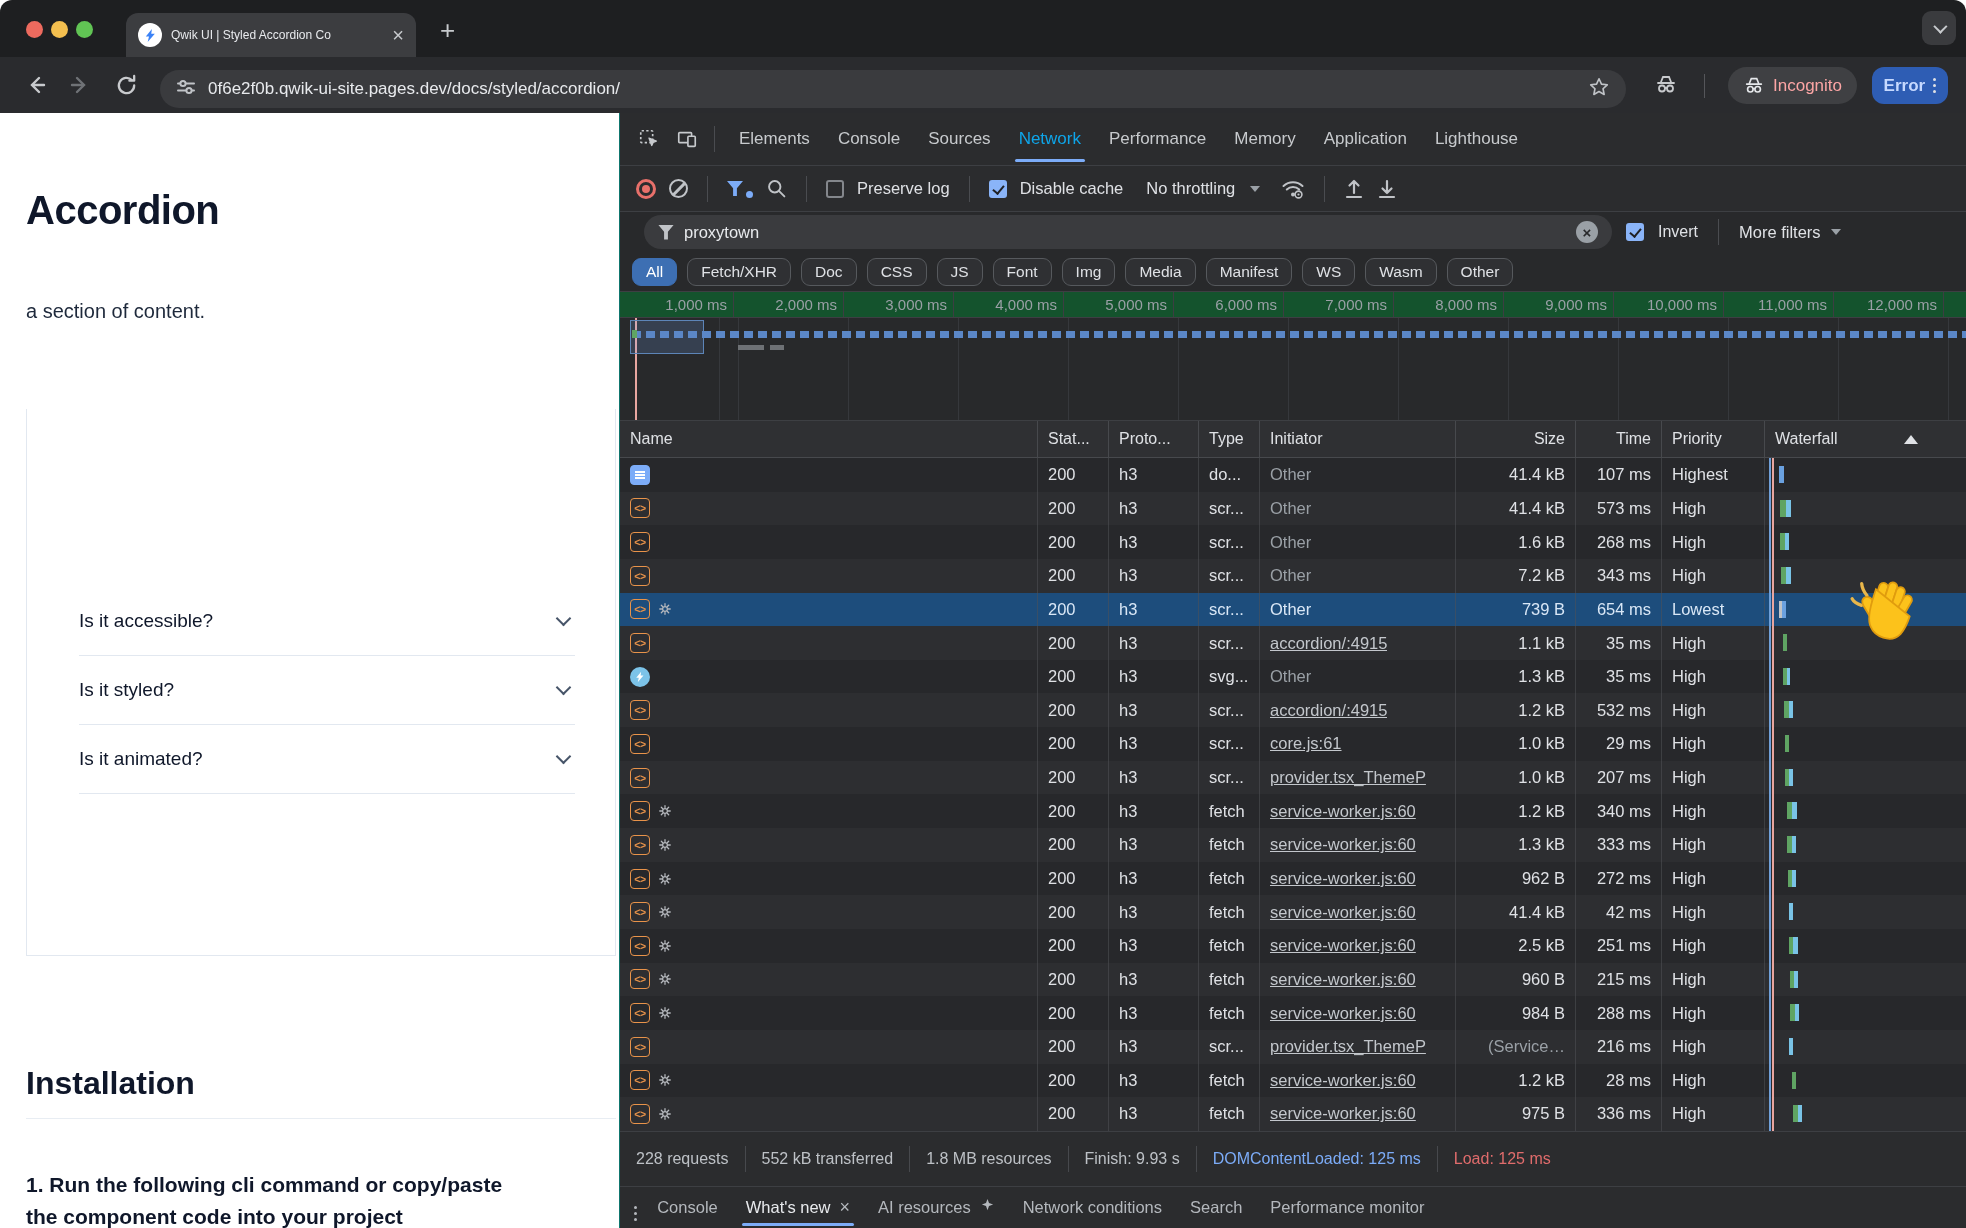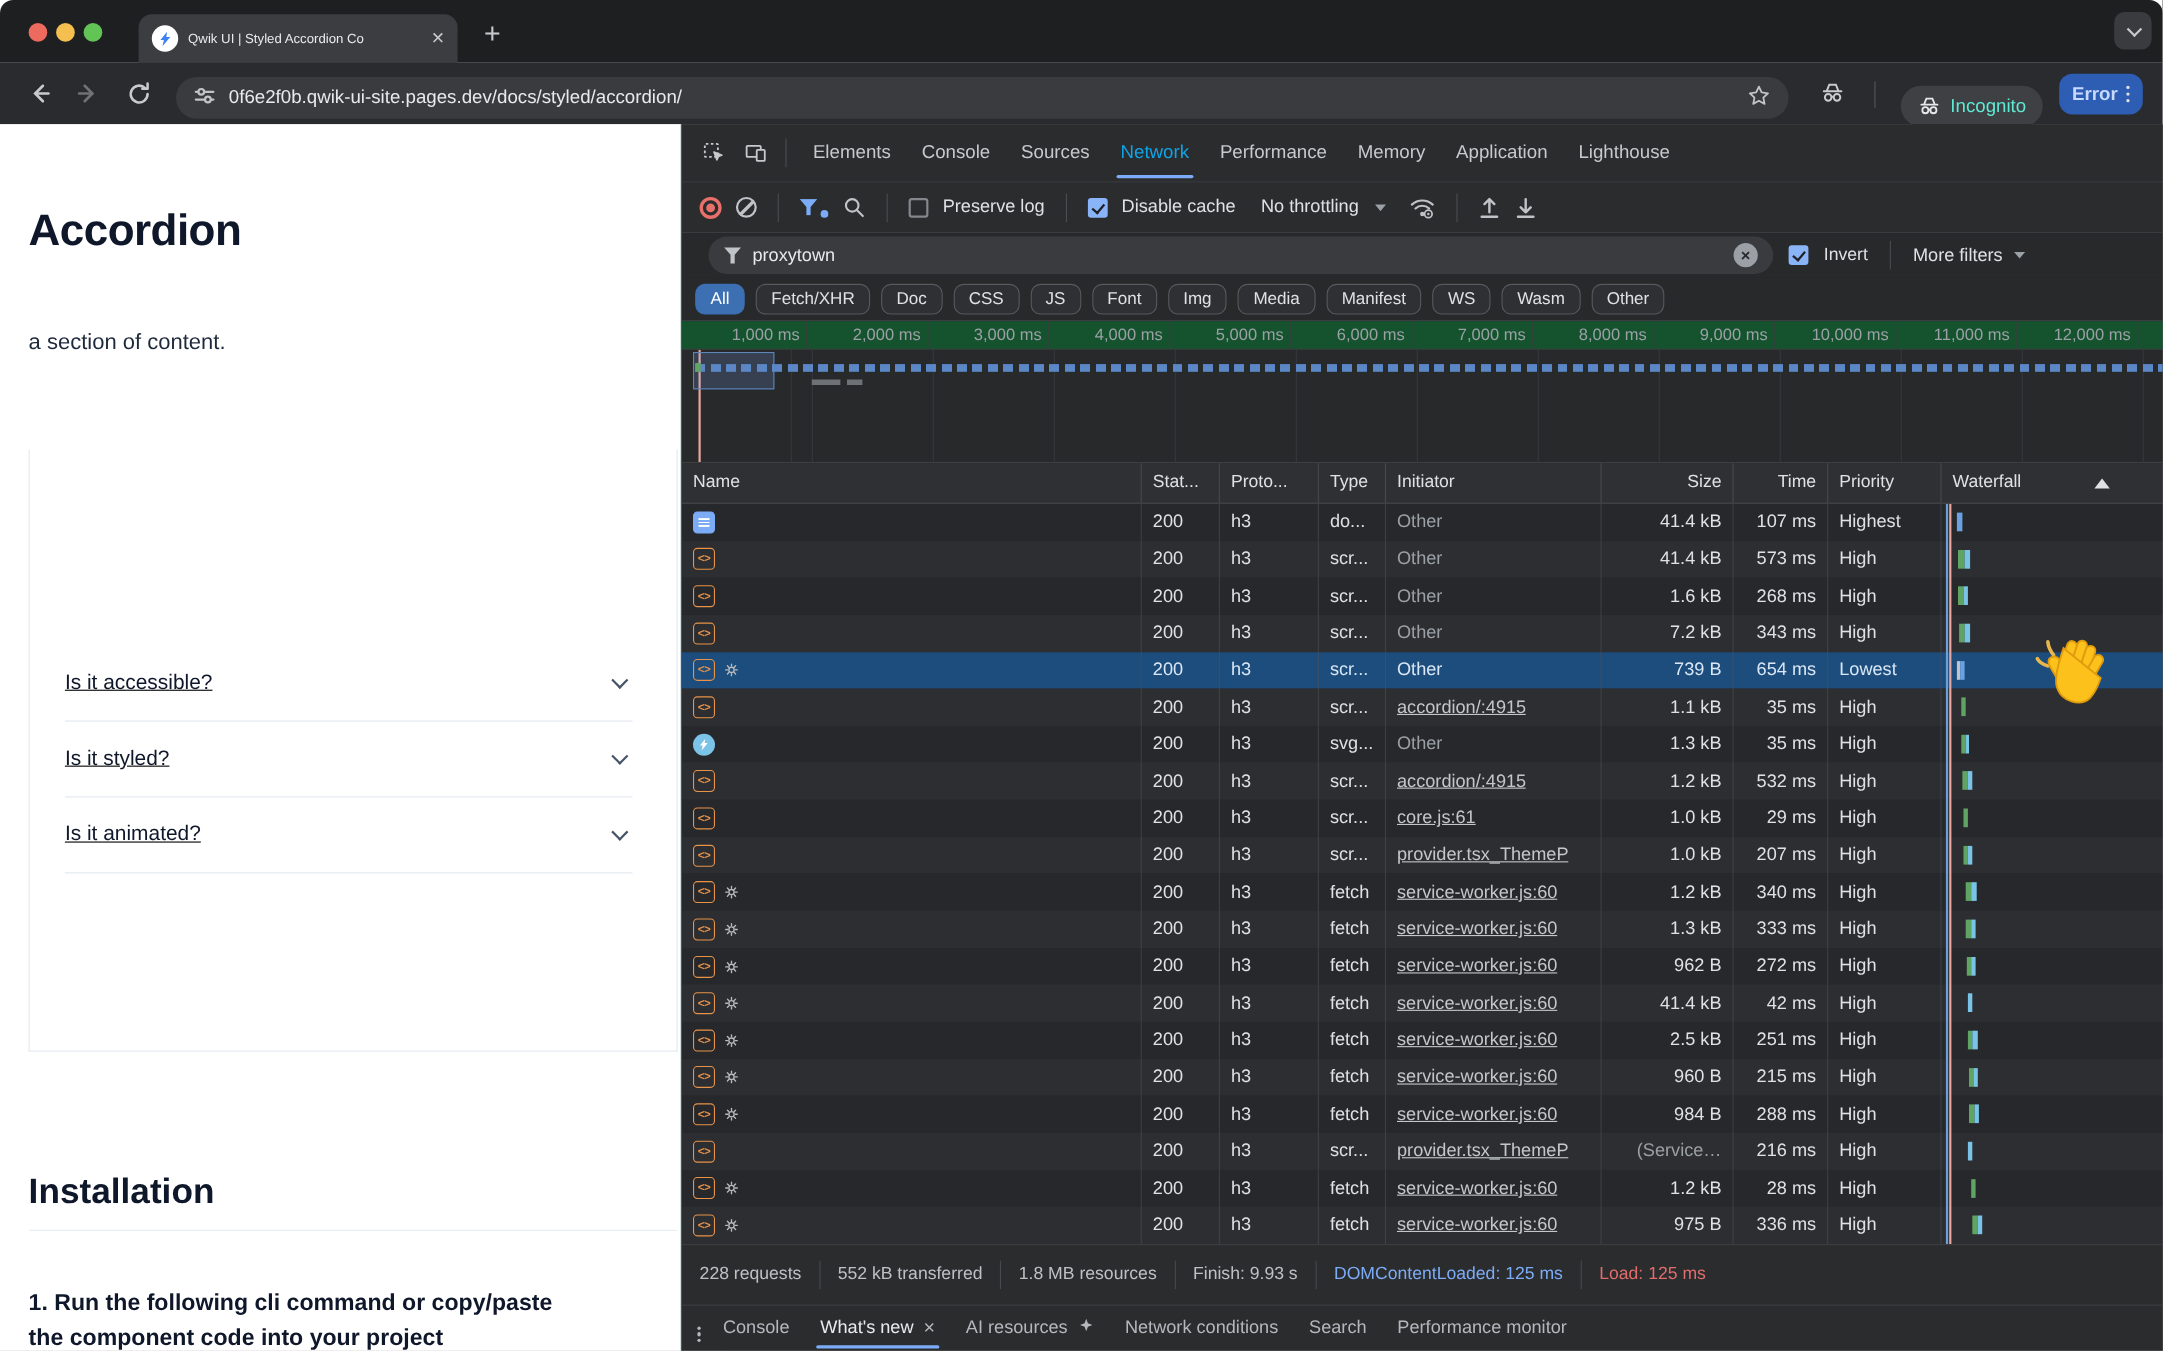--- a/index.html
+++ b/index.html
@@ -15,35 +15,35 @@
   .btab .ttl { color:#e8eaed; font-size:12px; white-space:nowrap; overflow:hidden; flex:1; }
   .btab .x, .newtab { color:#c7cacd; font-size:20px; line-height:1; }
   .newtab { position:absolute; left:440px; top:17px; font-size:26px; }
   .tabsearch { position:absolute; right:10px; top:11px; width:34px; height:34px; border-radius:9px; background:#3a3b3e; color:#c7cacd; display:flex; align-items:center; justify-content:center; }
   .chev { width:10px; height:10px; border-right:2px solid #c7cacd; border-bottom:2px solid #c7cacd; transform:rotate(45deg) translateY(-2px); }
 
   .toolbar { position:absolute; left:0; top:57px; width:1966px; height:56px; background:#2a2b2e; }
   .navic { position:absolute; top:14px; width:28px; height:28px; display:flex; align-items:center; justify-content:center; }
   .omnibox { position:absolute; left:160px; top:13px; width:1466px; height:38px; background:#3a3b3e; border-radius:19px; display:flex; align-items:center; padding:0 16px; gap:12px; }
   .omnibox .url { color:#e8eaed; font-size:17px; flex:1; white-space:nowrap; overflow:hidden; }
-  .incog-pill { position:absolute; left:1728px; top:10px; height:37px; background:#3f4043; border-radius:19px; display:flex; align-items:center; gap:8px; padding:0 15px; color:#5eead4; font-size:17px;margin-top:11px; }
+  .incog-pill { position:absolute; left:1728px; top:10px; height:37px; background:#3f4043; border-radius:19px; display:flex; align-items:center; gap:8px; padding:0 15px; color:#fca5a5; font-size:17px; }
   .err-pill { position:absolute; left:1872px; top:10px; height:37px; width:76px; background:#2e5db4; border-radius:12px; display:flex; align-items:center; justify-content:center; gap:8px; color:#c6d9ff; font-size:17px; font-weight:bold; }
   .kebab { display:inline-flex; flex-direction:column; gap:2.5px; }
   .kebab i { width:3.2px; height:3.2px; border-radius:50%; background:#dfe1e5; }
   .divline { width:1px; height:24px; background:#55565a; position:absolute; top:17px; }
 
   
   .page { position:absolute; left:0; top:113px; width:656px; height:1115px; background:#fff; overflow:hidden; }
   .page h1 { position:absolute; left:26px; top:75px; font-size:40px; color:#0f172a; letter-spacing:-0.5px; }
   .page .desc { position:absolute; left:26px; font-size:20px; color:#1e293b; }
   .ptabs { position:absolute; left:26px; top:253px; width:590px; height:43px; background:#f1f5f9; display:flex; border:1px solid #e8edf3; border-bottom:1px solid #e2e8f0; }
   .ptab { padding:0 22px; display:flex; align-items:center; font-size:18px; color:#334155; }
   .ptab.active { background:#c9e4f8; color:#143a5e; }
   .ppanel { position:absolute; left:26px; top:296px; width:590px; height:547px; border:1px solid #e2e8f0; border-top:none; background:#fff; }
-  .acc { position:absolute; left:32px; right:40px; top:178px;text-decoration:underline; }
+  .acc { position:absolute; left:52px; right:40px; top:178px; }
   .acc-item { height:69px; display:flex; align-items:center; justify-content:space-between; border-bottom:1px solid #e2e8f0; font-size:19px; color:#0f172a; }
   .acc-chev { width:11px; height:11px; border-right:2px solid #475569; border-bottom:2px solid #475569; transform:rotate(45deg); margin-right:6px; margin-top:-5px; }
   .page h2 { position:absolute; left:26px; top:952px; font-size:32px; color:#0f172a; }
   .page .hr2 { position:absolute; left:26px; top:1005px; width:590px; height:1px; background:#e8edf3; }
   .page .step { position:absolute; left:26px; font-size:21px; font-weight:bold; color:#0f172a; }
   .pscroll { position:absolute; left:644px; top:7px; width:7px; height:465px; background:#c6c8cc; border-radius:4px; }
 
   
   .devtools { position:absolute; left:619px; top:113px; width:1560px; height:1115px; background:#28292b; border-left:1px solid #0f766e; display:flex; flex-direction:column; color:#dfe1e5; }
   .dt-tabs { height:53px; flex:none; background:#2b2c2e; border-bottom:1px solid #3d3f43; display:flex; align-items:center; padding:0 10px 0 12px; gap:4px; }

